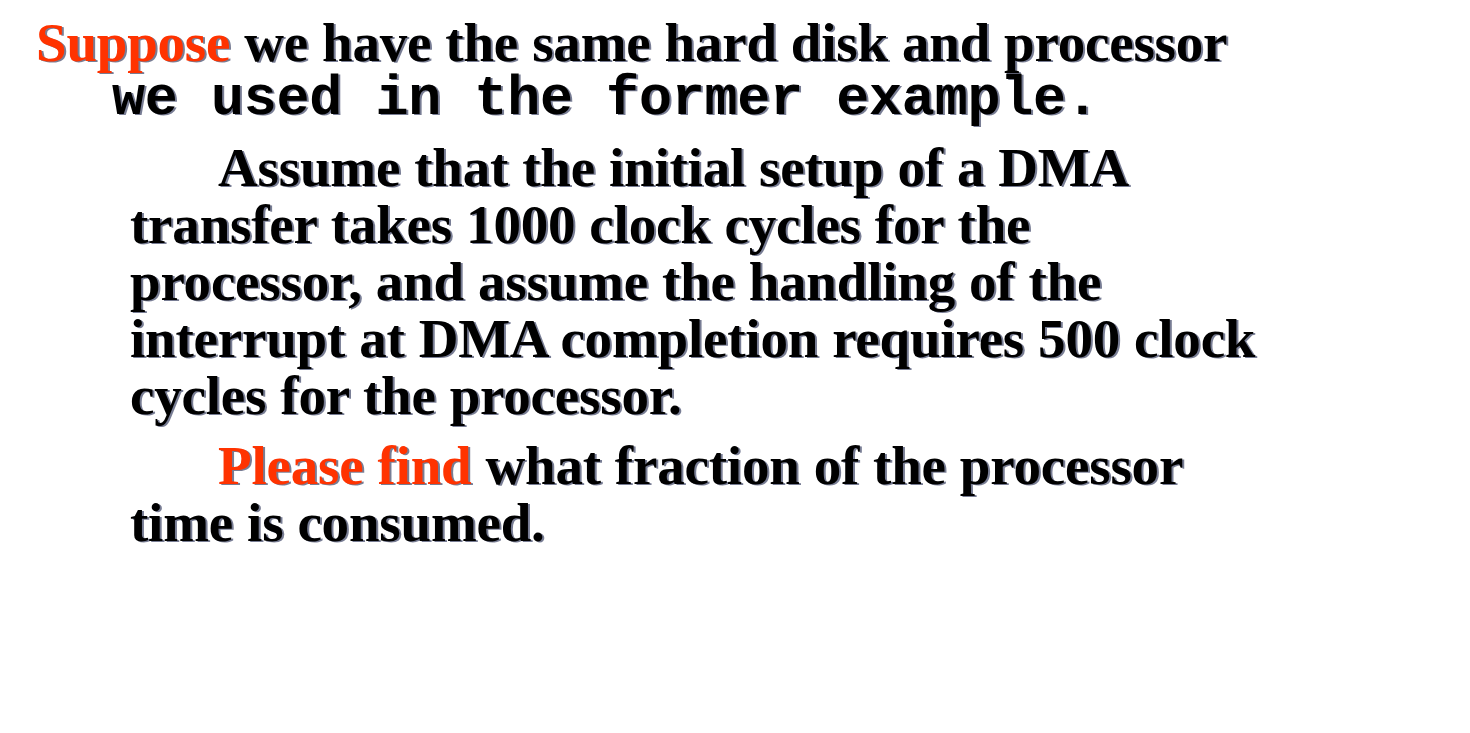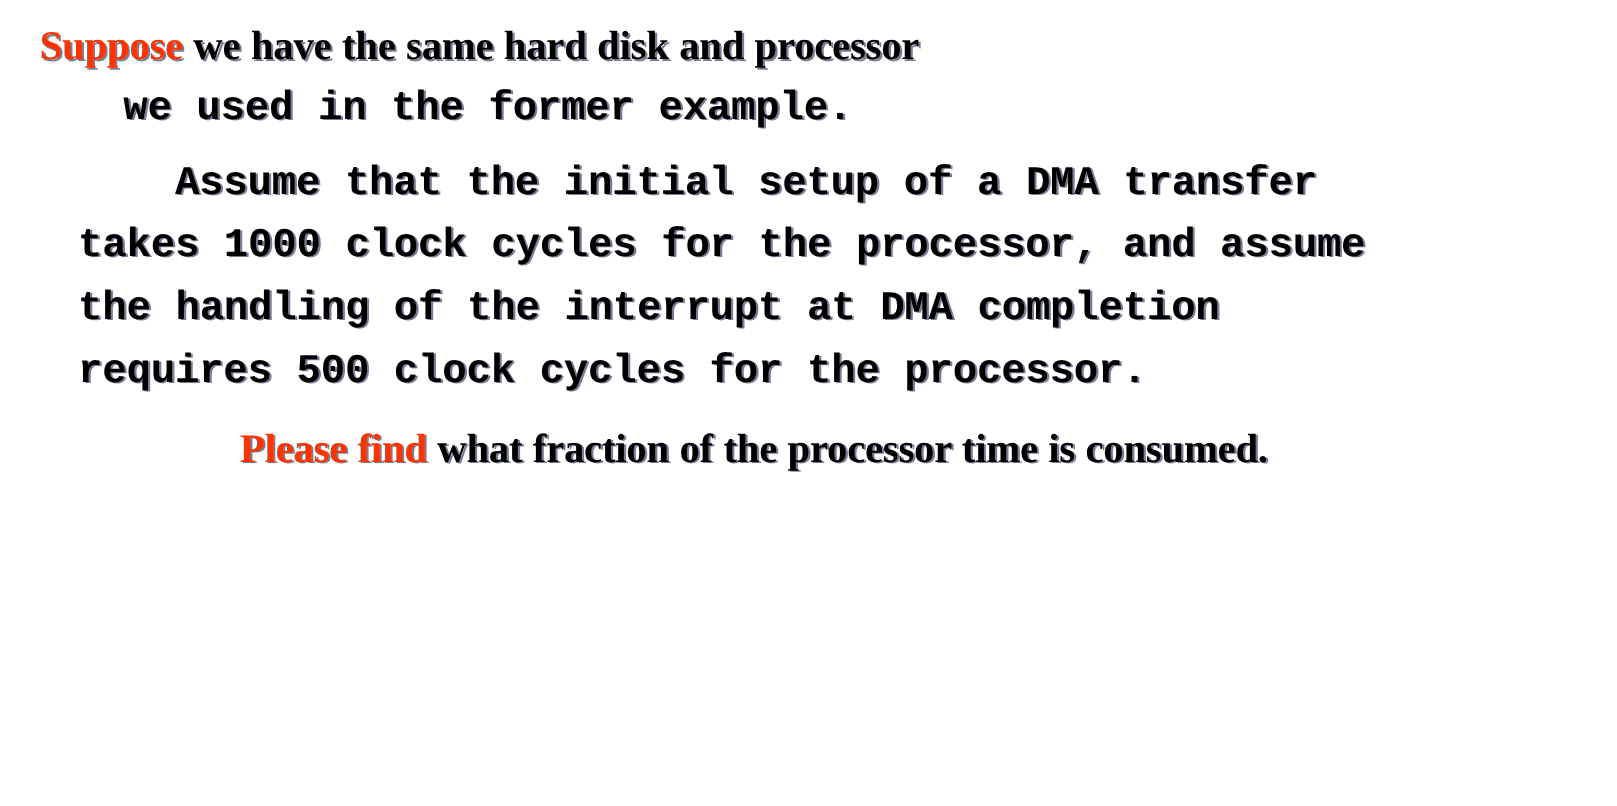--- a/index.html
+++ b/index.html
@@ -20,46 +20,45 @@
   .body-text {
     position: absolute;
     left: 0;
     top: 0;
     width: 1308px;
     height: 733px;
     box-sizing: border-box;
     padding: 14px 18px 0 18px;
     color: #000000;
     font-weight: bold;
-    font-size: 37px;
+    font-size: 55px;
     line-height: 57px;
     letter-spacing: -0.2px;
     word-spacing: 0.5px;
     text-shadow: 2px 1px 0 rgba(10, 18, 60, 0.55);
   }
   .para {
     margin: 0 0 0 0;
     text-indent: 0;
   }
   .p-lead {
     margin-left: 18px;
     margin-right: 8px;
     text-indent: 0;
   }
   .p-lead .cont {
     display: block;
     padding-left: 76px;
     font-family: Liberation Mono, monospace;
   }
   .p-body {
-    margin-left: 53px;
+    margin-left: 112px;
     margin-right: 14px;
     margin-top: 11px;
     text-indent: 88px;
-    font-family: Liberation Mono, monospace;
   }
   .p-body-last {
     margin-left: 112px;
     margin-right: 14px;
     margin-top: 13px;
     text-indent: 88px;
   }
   .accent {
     color: #ff3300;
   }

